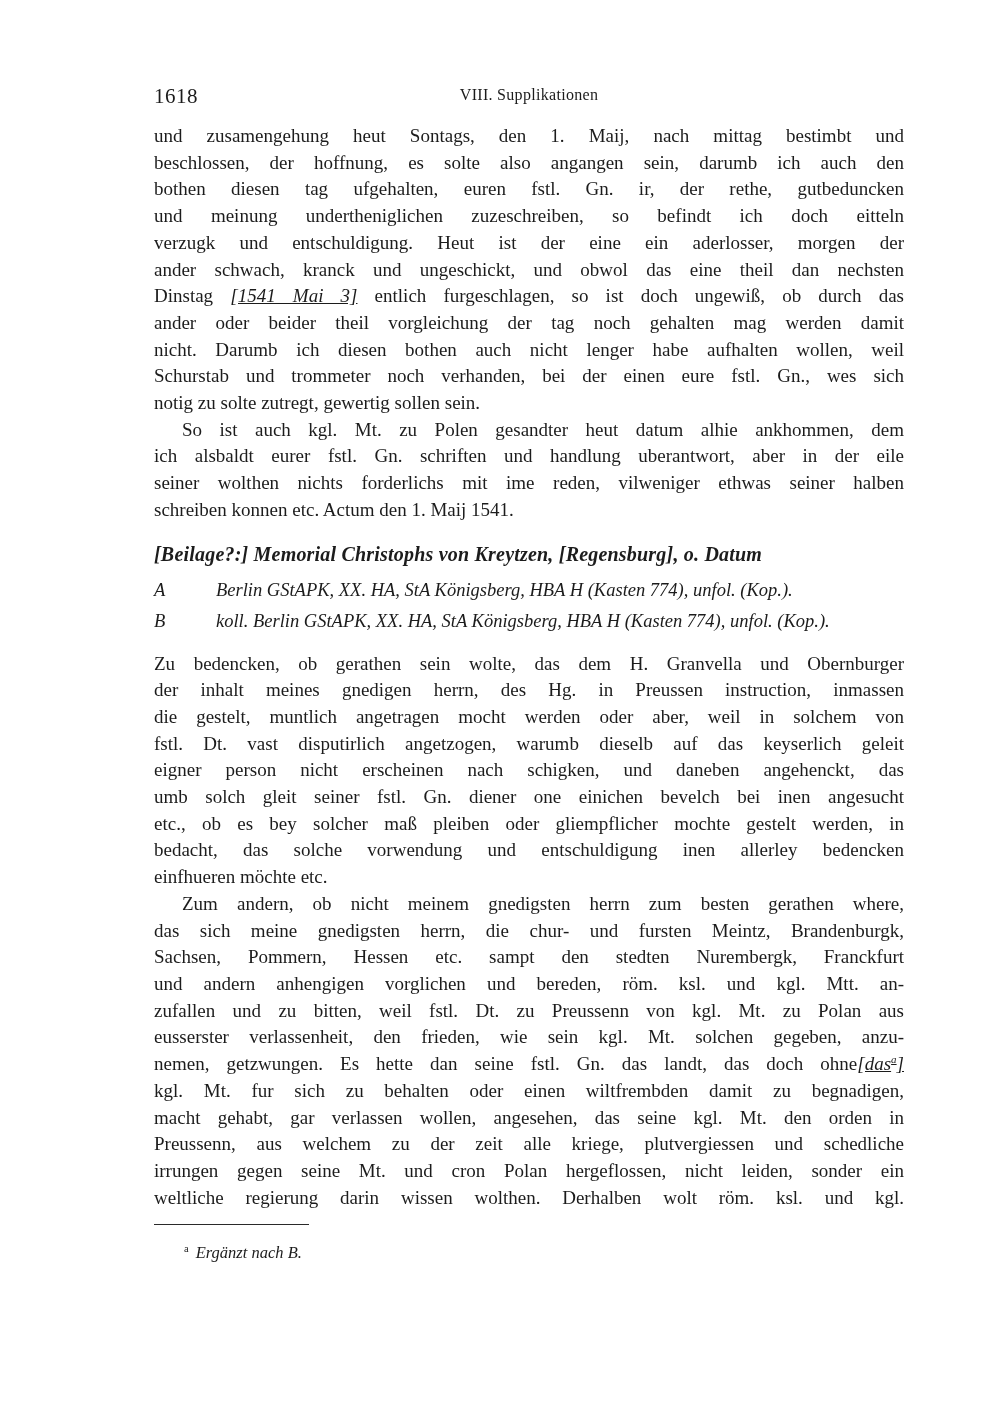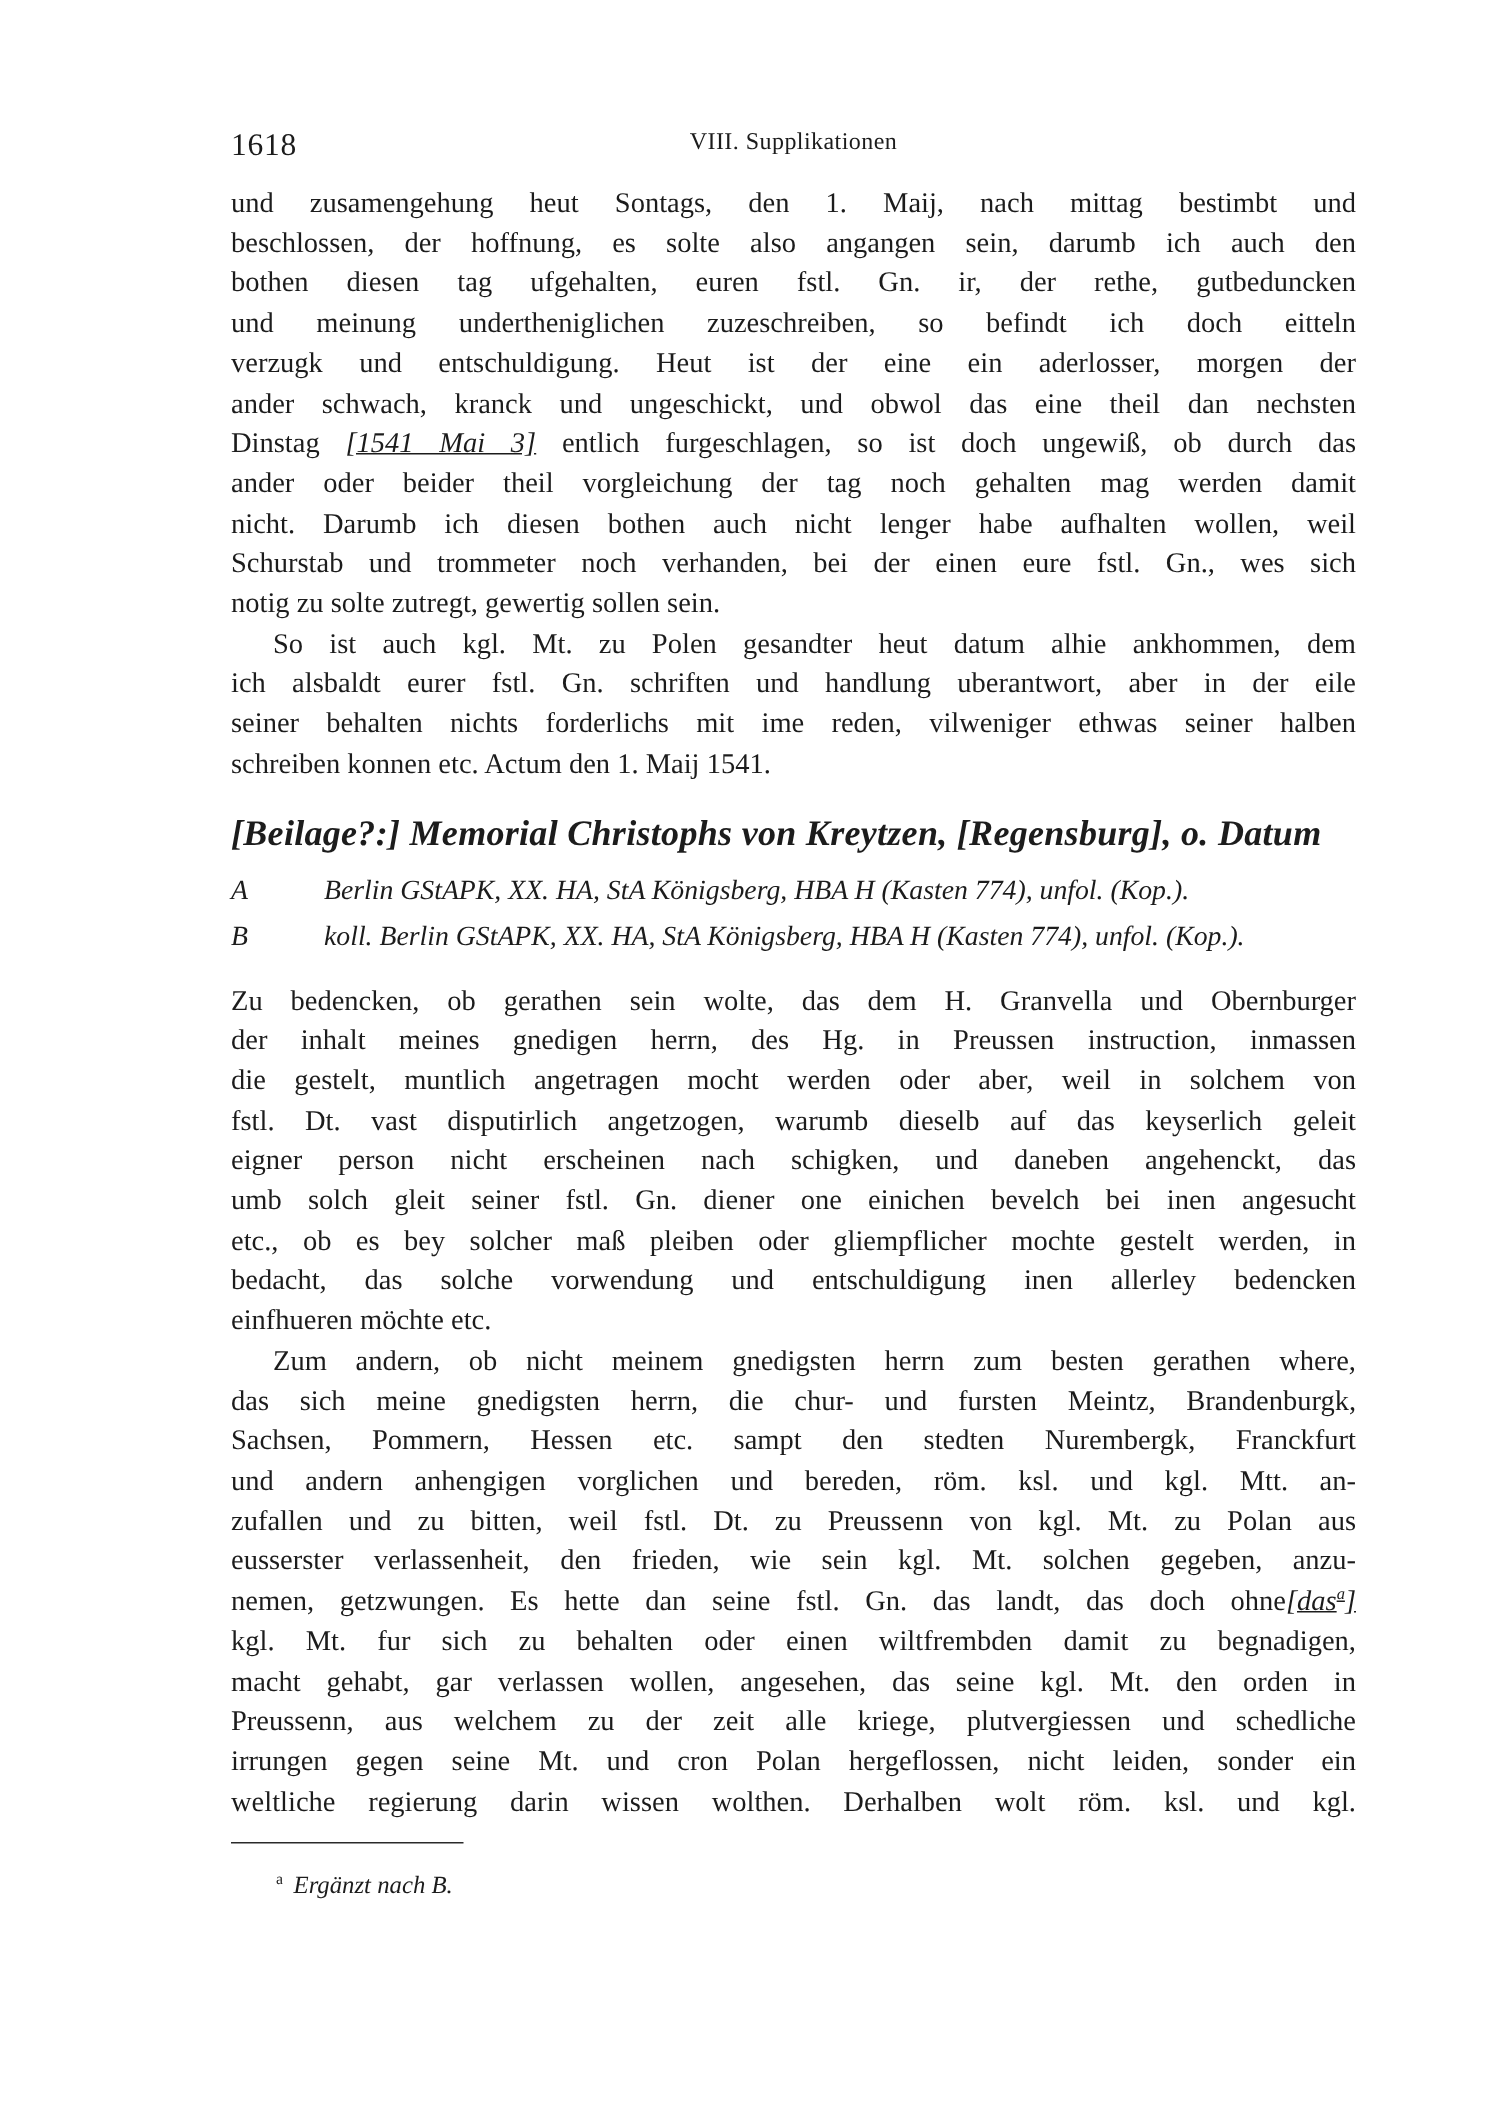--- a/index.html
+++ b/index.html
@@ -57,21 +57,21 @@
     padding-left: 28px;
   }
   .i { font-style: italic; text-decoration: underline; }
   sup.note-ref {
     font-size: 11px;
     line-height: 0;
     vertical-align: super;
   }
   .beilage-heading {
     margin: 19px 0 9px 0;
-    font-size: 24px;
+    font-size: 20px;
     font-weight: bold;
     font-style: italic;
     letter-spacing: 0.2px;
   }
   .witness-list {
     margin-bottom: 13px;
   }
   .witness-row {
     display: flex;
     font-style: italic;
@@ -127,21 +127,21 @@
         <div class="line">ander schwach, kranck und ungeschickt, und obwol das eine theil dan nechsten</div>
         <div class="line"><span>Dinstag </span><span class="i">[1541 Mai 3]</span><span> entlich furgeschlagen, so ist doch ungewiß, ob durch das</span></div>
         <div class="line">ander oder beider theil vorgleichung der tag noch gehalten mag werden damit</div>
         <div class="line">nicht. Darumb ich diesen bothen auch nicht lenger habe aufhalten wollen, weil</div>
         <div class="line">Schurstab und trommeter noch verhanden, bei der einen eure fstl. Gn., wes sich</div>
         <div class="line last">notig zu solte zutregt, gewertig sollen sein.</div>
       </div>
       <div class="para">
         <div class="line indent">So ist auch kgl. Mt. zu Polen gesandter heut datum alhie ankhommen, dem</div>
         <div class="line">ich alsbaldt eurer fstl. Gn. schriften und handlung uberantwort, aber in der eile</div>
-        <div class="line">seiner behalten nichts forderlichs mit ime reden, vilweniger ethwas seiner halben</div>
+        <div class="line">seiner wolthen nichts forderlichs mit ime reden, vilweniger ethwas seiner halben</div>
         <div class="line last">schreiben konnen etc. Actum den 1. Maij 1541.</div>
       </div>
     </div>
 
   <div class="beilage-heading">[Beilage?:] Memorial Christophs von Kreytzen, [Regensburg], o. Datum</div>
 
   <div class="witness-list" id="witness-list">
       <div class="witness-row">
         <span class="witness-siglum">A</span>
         <span class="witness-description">Berlin GStAPK, XX. HA, StA Königsberg, HBA H (Kasten 774), unfol. (Kop.).</span>

